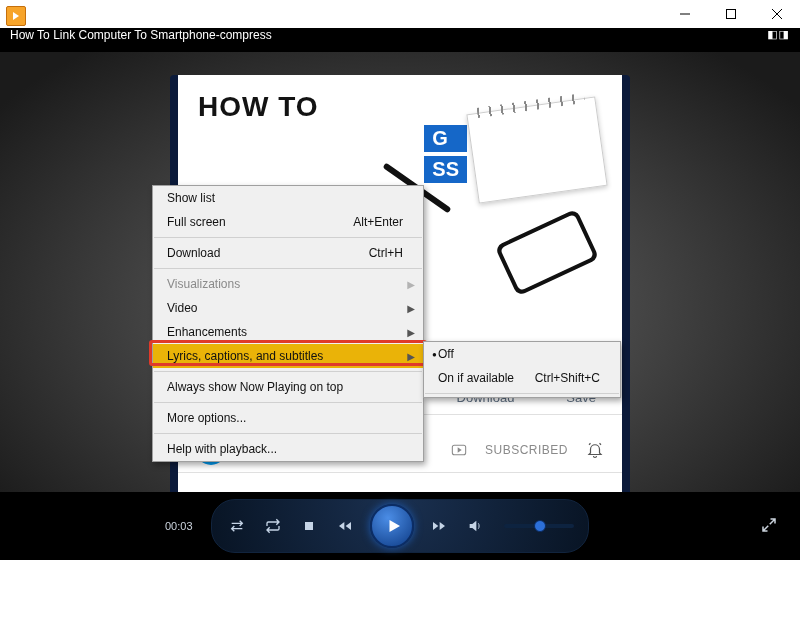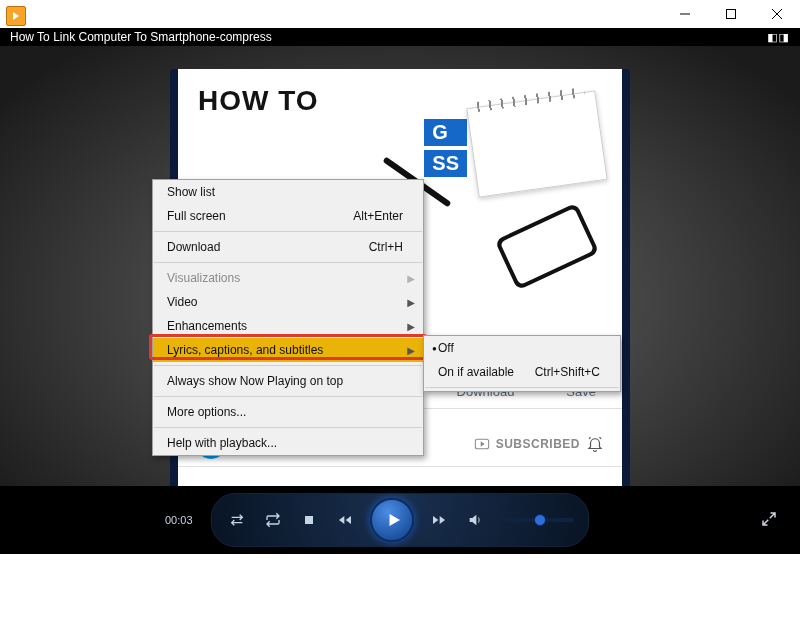--- a/index.html
+++ b/index.html
@@ -4,41 +4,41 @@
 <style>
   * { box-sizing: border-box; margin: 0; padding: 0; }
   body { width: 800px; height: 625px; font-family: "Segoe UI", sans-serif; font-size: 12px; background: #fff; overflow: hidden; position: relative; }
 
   .titlebar { height: 28px; background: #fff; display: flex; align-items: center; justify-content: flex-end; }
   .app-icon { width: 20px; height: 20px; margin: 4px 6px 4px 4px; background: #f7a42a; border: 1px solid #c56f0c; border-radius: 2px; position: absolute; left: 2px; top: 2px; display:flex; align-items:center; justify-content:center;}
   .app-icon::after { content:""; width:0; height:0; border-left:6px solid #fff; border-top:4px solid transparent; border-bottom:4px solid transparent; }
   .tb-btn { width: 46px; height: 28px; display: flex; align-items: center; justify-content: center; }
   .tb-btn svg { pointer-events: none; }
 
-  .video-title { height: 18px; background: #000; color: #fff; font-size: 12px; display:flex; align-items:center; justify-content:space-between; padding: 0 10px; }
+  .video-title { height: 24px; background: #000; color: #fff; font-size: 12px; display:flex; align-items:flex-start; justify-content:space-between; padding: 0 10px; }
   .vt-glyph { font-size: 11px; letter-spacing:1px;}
 
   .viewer { position: relative; height: 508px; background: radial-gradient(ellipse at center, #6a6a6a 0%, #1b1b1b 90%); display:flex; align-items:center; justify-content:center; }
   .phone { width: 460px; height: 460px; background: #0b1a3a; border-radius: 4px; position:absolute; top:23px; overflow:hidden;}
   .phone-screen { position:absolute; left:8px; right:8px; top:0; bottom:0; background:#fff; }
   .howto { position:absolute; top:16px; left:20px; font-size:28px; font-weight:800; color:#131313; letter-spacing:1px;}
   .notepad { position:absolute; right:20px; top:30px; width:130px; height:90px; background:#fff; border:1px solid #ccc; transform:rotate(-8deg); box-shadow:0 2px 5px rgba(0,0,0,.2);}
   .rings { position:absolute; top:-6px; left:10px; right:10px; height:10px; background: repeating-linear-gradient(90deg,#888 0 2px, transparent 2px 12px);}
   .iphone { position:absolute; right:30px; top:150px; width:90px; height:55px; background:#111; border-radius:8px; transform:rotate(-25deg);}
   .iphone::after{content:"";position:absolute;inset:4px;background:#fff;border-radius:5px;}
   .pen { position:absolute; right:165px; top:110px; width:80px; height:6px; background:#111; transform:rotate(35deg); border-radius:3px;}
 
   .actions { position:absolute; bottom:130px; left:0; right:0; display:flex; justify-content:space-around; color:#5f6f82;}
   .action { display:flex; flex-direction:column; align-items:center; gap:6px; font-size:13px;}
   .action svg { width:22px; height:22px; fill:#5f6f82; stroke:#5f6f82;}
 
   .channel { position:absolute; bottom:70px; left:0; right:0; display:flex; align-items:center; gap:12px; padding:0 18px; color:#333;}
   .ch-logo { width:30px; height:30px; border-radius:50%; border:3px solid; border-color:#e33 #fa0 #09e #0a6; }
   .ch-name { font-size:15px; font-weight:600; color:#222;}
-  .subscr { margin-left:auto; color:#8a8a8a; font-size:12px; font-weight:700; letter-spacing:.5px; display:flex; align-items:center; gap:6px;}
+  .subscr { margin-left:auto; color:#8a8a8a; font-size:12px; font-weight:400; letter-spacing:.5px; display:flex; align-items:center; gap:18px;}
   .bell { width:18px; height:18px; }
 
   .upnext { position:absolute; bottom:22px; left:0; right:0; display:flex; align-items:center; justify-content:space-between; padding:0 18px; color:#333; font-size:15px;}
   .toggle { width:40px; height:18px; background:#1a73e8; border-radius:10px; position:relative;}
   .toggle::after { content:""; position:absolute; right:1px; top:1px; width:16px; height:16px; background:#fff; border-radius:50%;}
   .divider { position:absolute; bottom:62px; left:0; right:0; height:1px; background:#e0e0e0;}
   .divider2 { position:absolute; bottom:120px; left:0; right:0; height:1px; background:#e0e0e0;}
 
   .seek { position:absolute; bottom:60px; left:6px; right:6px; height:4px; background:#1a2f57;}
   .seek-fill { height:100%; width:3%; background:#2d6fe8;}

